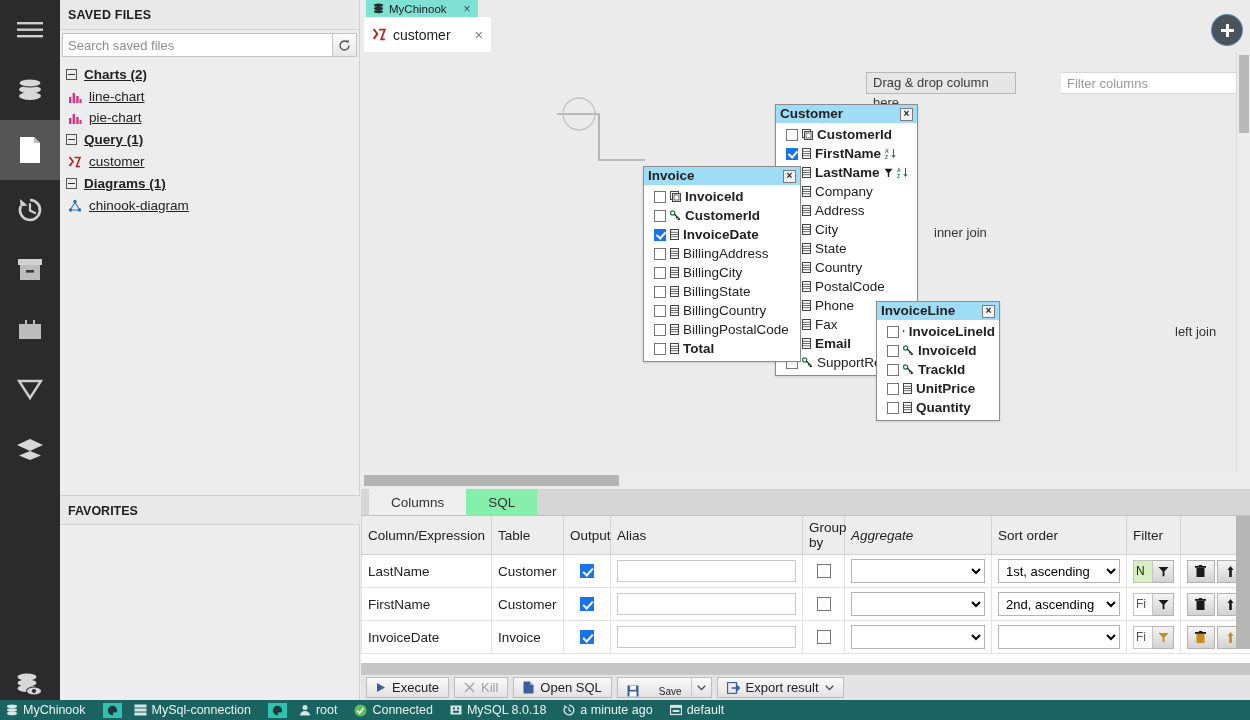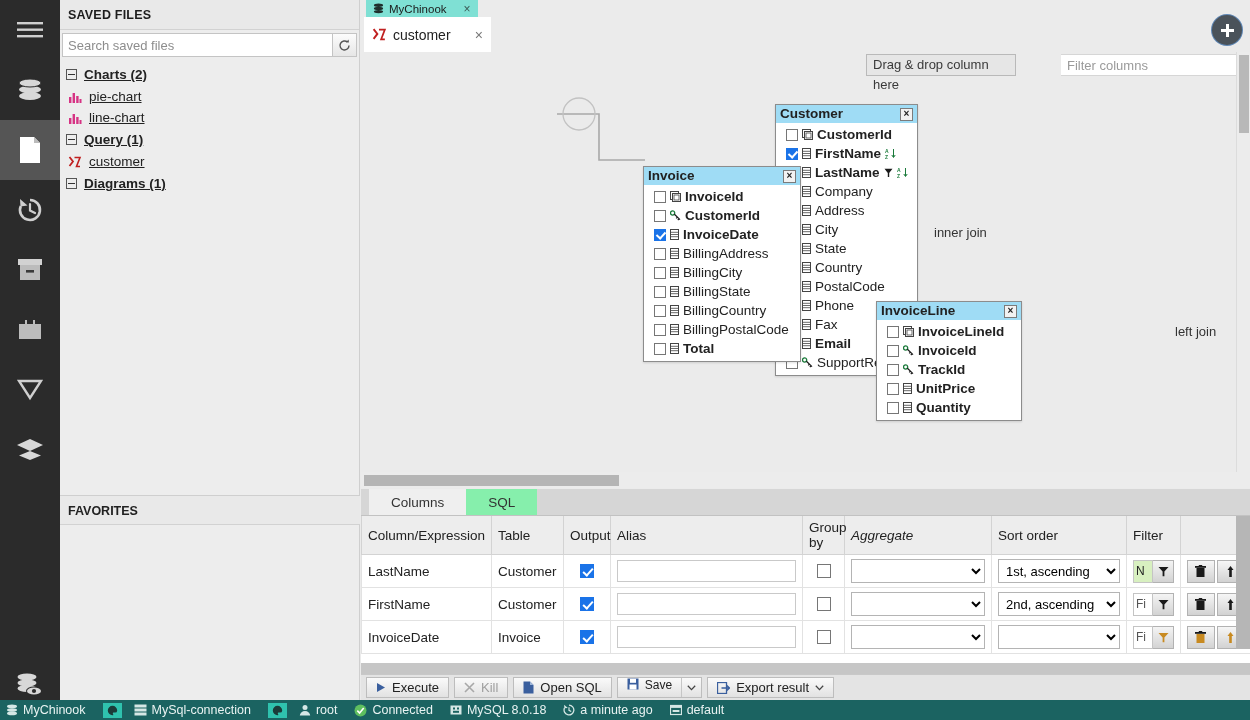--- a/index.html
+++ b/index.html
@@ -121,21 +121,21 @@
     width: 30px; height: 30px; border-radius: 50%;
     background: #4a525a;
     display: flex; align-items: center; justify-content: center;
     color: #fff; font-size: 22px; line-height: 1;
     cursor: pointer;
     box-shadow: 0 0 0 1px #5f87b5;
   }
 
   
   .filterstrip {
-    position: absolute; left: 505px; top: 54px;
+    position: absolute; left: 505px; top: 72px;
     display: flex; height: 36px; gap: 45px;
   }
   .dragdrop {
     height: 22px; line-height: 20px;
     border: 1px solid #b9b9b9; background: #e6e6e6;
     padding: 0 6px; font-size: 13px; color: #3a3a3a;
     cursor: pointer;
   }
   .filtercols {
     width: 200px; height: 22px;
@@ -324,22 +324,22 @@
     display: flex; align-items: center; gap: 6px;
     font-size: 13px; color: #222; cursor: pointer;
   }
   .tbtn.disabled { color: #a0a0a0; }
   .tbtn-split {
     height: 21px; display: flex; align-items: stretch;
     border: 1px solid #bdbdbd;
     background: linear-gradient(#fafafa,#e2e2e2);
   }
   .tbtn-split .part {
-    display: flex; align-items: flex-start; gap: 6px;
-    padding: 0 9px; font-size: 12px; cursor: pointer;
+    display: flex; align-items: flex-end; gap: 20px;
+    padding: 0 9px; font-size: 10px; cursor: pointer;
   }
   .tbtn-split .caret {
     display: flex; align-items: center; justify-content: center;
     width: 20px; border-left: 1px solid #c6c6c6; cursor: pointer;
     font-size: 10px; color: #444;
   }
 
   
   .status {
     position: absolute; left: 0; bottom: 0; width: 1250px; height: 20px;
@@ -447,47 +447,56 @@
         <span class="toggle-box"></span>
         <span>Charts (2)</span>
       </div>
       <div class="tree-item">
         <svg width="14" height="14" viewBox="0 0 14 14">
           <rect x="1" y="7" width="2.4" height="6" fill="#d63384"></rect>
           <rect x="4.6" y="3" width="2.4" height="10" fill="#d63384"></rect>
           <rect x="8.2" y="6" width="2.4" height="7" fill="#d63384"></rect>
           <rect x="11.5" y="9" width="2" height="4" fill="#d63384"></rect>
         </svg>
-        <span>pie-chart</span>
+        <span>line-chart</span>
       </div>
       <div class="tree-item">
         <svg width="14" height="14" viewBox="0 0 14 14">
           <rect x="1" y="7" width="2.4" height="6" fill="#d63384"></rect>
           <rect x="4.6" y="3" width="2.4" height="10" fill="#d63384"></rect>
           <rect x="8.2" y="6" width="2.4" height="7" fill="#d63384"></rect>
           <rect x="11.5" y="9" width="2" height="4" fill="#d63384"></rect>
         </svg>
-        <span>line-chart</span>
+        <span>pie-chart</span>
       </div>
 
       <div class="tree-group">
         <span class="toggle-box"></span>
         <span>Query (1)</span>
       </div>
       <div class="tree-item">
         <svg width="14" height="14" viewBox="0 0 14 14">
           <path d="M1.5 2 L5 6.5 L1.5 11" fill="none" stroke="#c02020" stroke-width="1.8"></path>
           <path d="M6.5 2.5 L12 2.5 L8.5 11.5 L12 11.5" fill="none" stroke="#c02020" stroke-width="1.6"></path>
         </svg>
         <span>customer</span>
       </div>
 
       <div class="tree-group">
         <span class="toggle-box"></span>
         <span>Diagrams (1)</span>
+      </div>
+      <div class="tree-item">
+        <svg width="14" height="14" viewBox="0 0 14 14">
+          <circle cx="7" cy="2.5" r="1.7" fill="#2a6fb8"></circle>
+          <circle cx="2.5" cy="11" r="1.7" fill="#2a6fb8"></circle>
+          <circle cx="11.5" cy="11" r="1.7" fill="#2a6fb8"></circle>
+          <path d="M7 3.5 L2.8 10 M7 3.5 L11.2 10 M3.5 11 L10.5 11" stroke="#2a6fb8" stroke-width="1.1" fill="none"></path>
+        </svg>
+        <span>chinook-diagram</span>
       </div>
     </div>
 
     <div class="panel-header2">FAVORITES</div>
   </div>
 
   <div class="main">
 
     <div class="tabbar">
       <div class="tab-db">
@@ -736,21 +745,21 @@
             <span class="fchk"></span>
             <svg width="9" height="11" viewBox="0 0 9 11">
                 <rect x="0.5" y="0.5" width="8" height="10" fill="#fff" stroke="#444"></rect>
                 <path d="M0.5 3.3 H8.5 M0.5 5.5 H8.5 M0.5 7.7 H8.5" stroke="#444" stroke-width=".8"></path>
               </svg>
             <span>Total</span>
           </div>
         </div>
       </div>
 
-      <div class="tbox" style="left:515px;top:249px;width:146px">
+      <div class="tbox" style="left:515px;top:249px;width:124px">
         <div class="tbox-title">
           <span>InvoiceLine</span>
           <span class="close">×</span>
         </div>
         <div class="tbox-body">
           <div class="frow b">
             <span class="fchk"></span>
             <svg width="11" height="11" viewBox="0 0 11 11">
                 <rect x="0.5" y="0.5" width="8" height="8" fill="none" stroke="#444"></rect>
                 <rect x="2.5" y="2.5" width="8" height="8" fill="#fff" stroke="#444"></rect>

